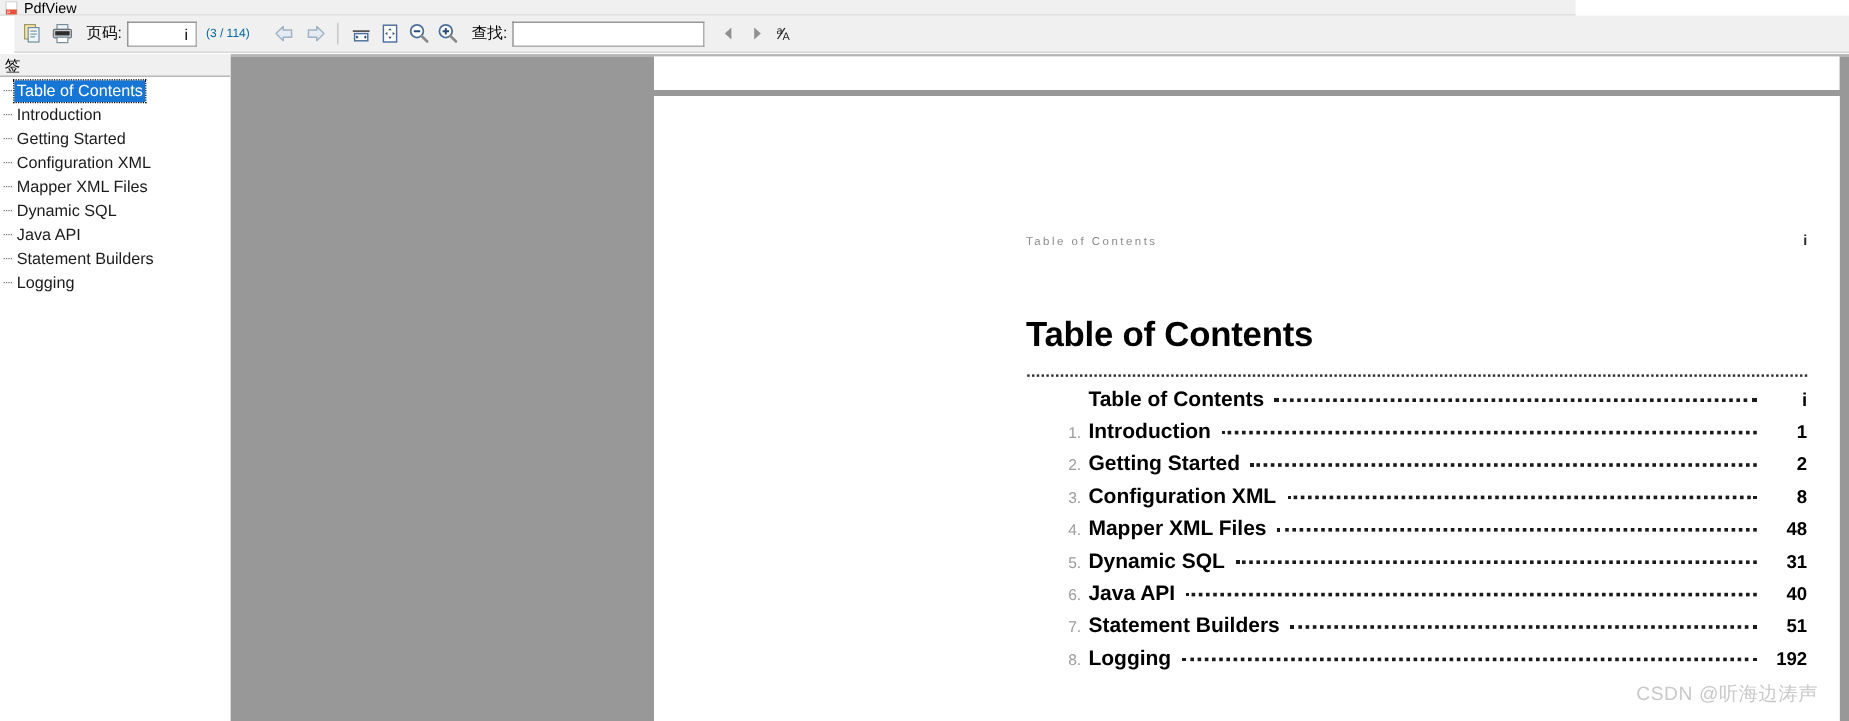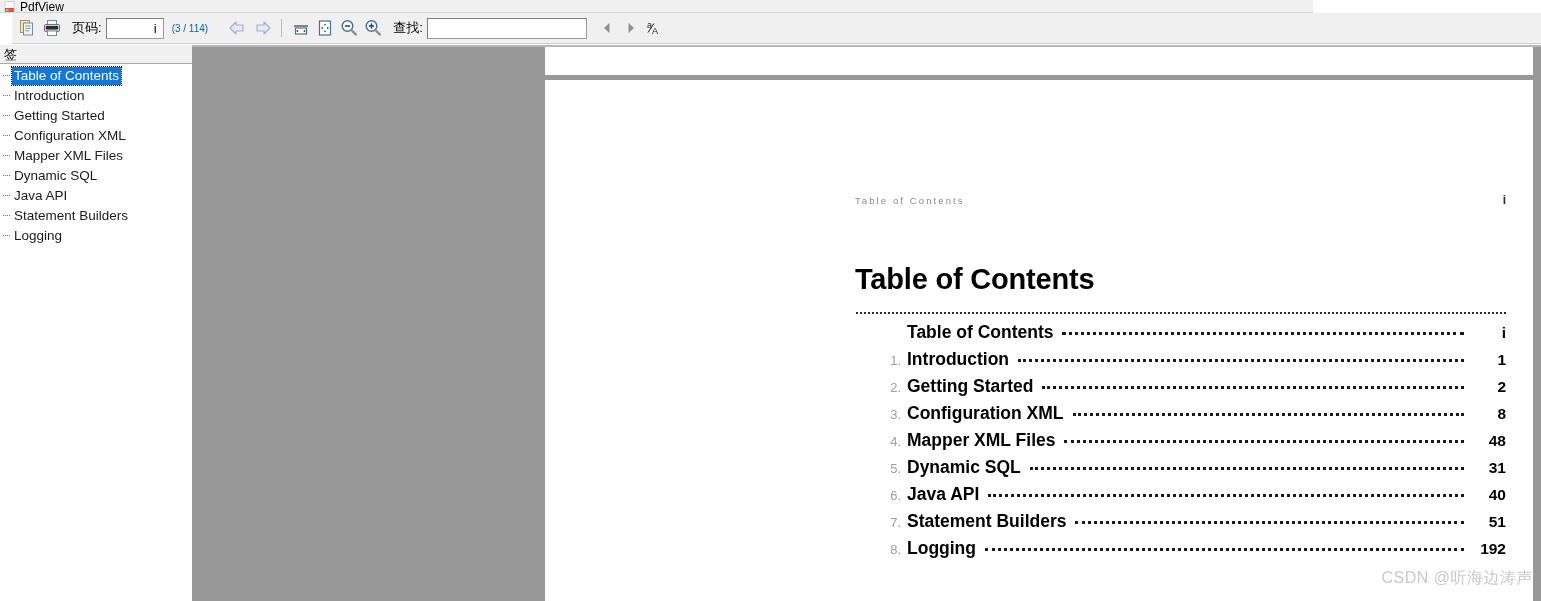--- a/index.html
+++ b/index.html
@@ -302,21 +302,21 @@
     flex: 0 0 auto;
     text-align: right;
     font-size: 15.5px;
     font-weight: bold;
     color: #000;
   }
 
   
   .watermark {
     position: absolute;
-    right: 8px; bottom: 12px;
+    right: 26px; bottom: 12px;
     font-size: 16px;
     color: #c9c9c9;
     white-space: nowrap;
     letter-spacing: 0.5px;
   }
 </style>
 </head>
 <body>
 
 <div id="app">

